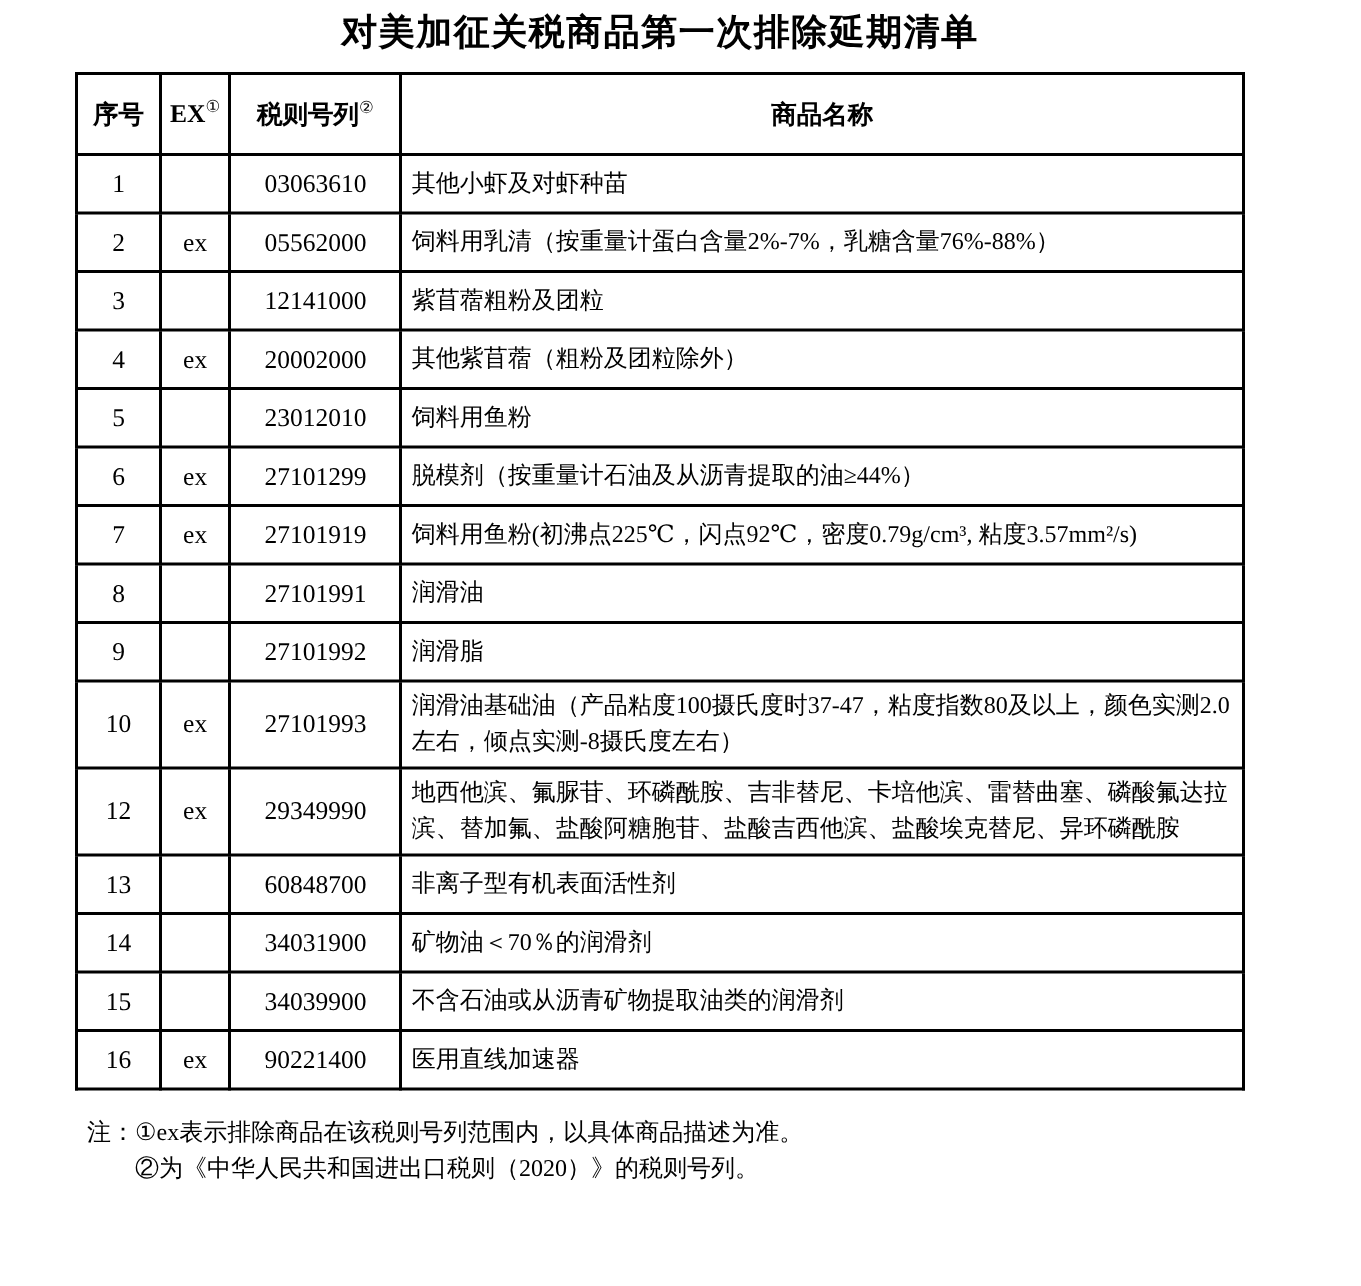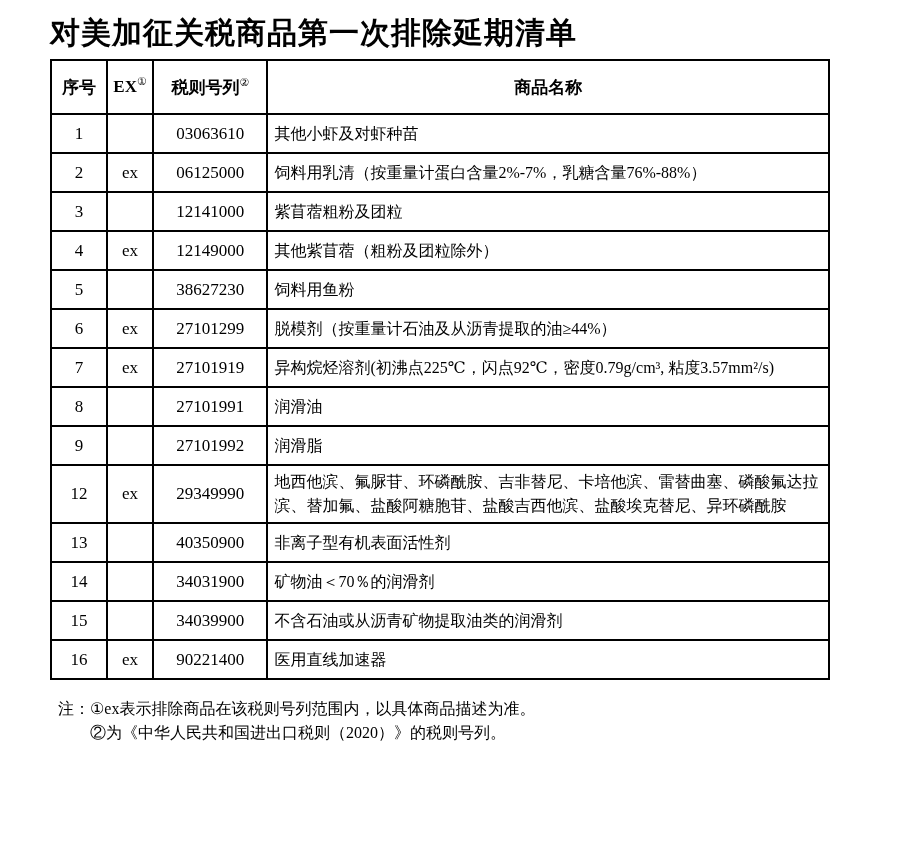--- a/index.html
+++ b/index.html
@@ -11,23 +11,23 @@
   }
   .page {
     width: 907px;
     height: 857px;
     background: #ffffff;
     box-sizing: border-box;
     padding: 6px 0 0 50px;
   }
   .doc-title {
     width: 780px;
-    margin: 12px 0 11px 0;
-    text-align: left;
-    font-size: 30px;
+    margin: 1px 0 11px 0;
+    text-align: center;
+    font-size: 24px;
     font-weight: bold;
     letter-spacing: 1px;
     line-height: 30px;
   }
   table.tariff-table {
     width: 780px;
     border-collapse: collapse;
     table-layout: fixed;
   }
   .tariff-table th,
@@ -102,75 +102,81 @@
     <tbody>
       <tr>
         <td class="cell-no">1</td>
         <td class="cell-ex"></td>
         <td class="cell-code">03063610</td>
         <td class="cell-name">其他小虾及对虾种苗</td>
       </tr>
       <tr>
         <td class="cell-no">2</td>
         <td class="cell-ex">ex</td>
-        <td class="cell-code">06125000</td>
+        <td class="cell-code">05562000</td>
         <td class="cell-name">饲料用乳清（按重量计蛋白含量2%-7%，乳糖含量76%-88%）</td>
       </tr>
       <tr>
         <td class="cell-no">3</td>
         <td class="cell-ex"></td>
         <td class="cell-code">12141000</td>
         <td class="cell-name">紫苜蓿粗粉及团粒</td>
       </tr>
       <tr>
         <td class="cell-no">4</td>
         <td class="cell-ex">ex</td>
-        <td class="cell-code">12149000</td>
+        <td class="cell-code">20002000</td>
         <td class="cell-name">其他紫苜蓿（粗粉及团粒除外）</td>
       </tr>
       <tr>
         <td class="cell-no">5</td>
         <td class="cell-ex"></td>
-        <td class="cell-code">38627230</td>
+        <td class="cell-code">23012010</td>
         <td class="cell-name">饲料用鱼粉</td>
       </tr>
       <tr>
         <td class="cell-no">6</td>
         <td class="cell-ex">ex</td>
         <td class="cell-code">27101299</td>
         <td class="cell-name">脱模剂（按重量计石油及从沥青提取的油≥44%）</td>
       </tr>
       <tr>
         <td class="cell-no">7</td>
         <td class="cell-ex">ex</td>
         <td class="cell-code">27101919</td>
-        <td class="cell-name">异构烷烃溶剂(初沸点225℃，闪点92℃，密度0.79g/cm³, 粘度3.57mm²/s)</td>
+        <td class="cell-name">饲料用鱼粉(初沸点225℃，闪点92℃，密度0.79g/cm³, 粘度3.57mm²/s)</td>
       </tr>
       <tr>
         <td class="cell-no">8</td>
         <td class="cell-ex"></td>
         <td class="cell-code">27101991</td>
         <td class="cell-name">润滑油</td>
       </tr>
       <tr>
         <td class="cell-no">9</td>
         <td class="cell-ex"></td>
         <td class="cell-code">27101992</td>
         <td class="cell-name">润滑脂</td>
       </tr>
       <tr class="tall">
+        <td class="cell-no">10</td>
+        <td class="cell-ex">ex</td>
+        <td class="cell-code">27101993</td>
+        <td class="cell-name">润滑油基础油（产品粘度100摄氏度时37-47，粘度指数80及以上，颜色实测2.0左右，倾点实测-8摄氏度左右）</td>
+      </tr>
+      <tr class="tall">
         <td class="cell-no">12</td>
         <td class="cell-ex">ex</td>
         <td class="cell-code">29349990</td>
         <td class="cell-name">地西他滨、氟脲苷、环磷酰胺、吉非替尼、卡培他滨、雷替曲塞、磷酸氟达拉滨、替加氟、盐酸阿糖胞苷、盐酸吉西他滨、盐酸埃克替尼、异环磷酰胺</td>
       </tr>
       <tr>
         <td class="cell-no">13</td>
         <td class="cell-ex"></td>
-        <td class="cell-code">40350900</td>
+        <td class="cell-code">60848700</td>
         <td class="cell-name">非离子型有机表面活性剂</td>
       </tr>
       <tr>
         <td class="cell-no">14</td>
         <td class="cell-ex"></td>
         <td class="cell-code">34031900</td>
         <td class="cell-name">矿物油＜70％的润滑剂</td>
       </tr>
       <tr>
         <td class="cell-no">15</td>

